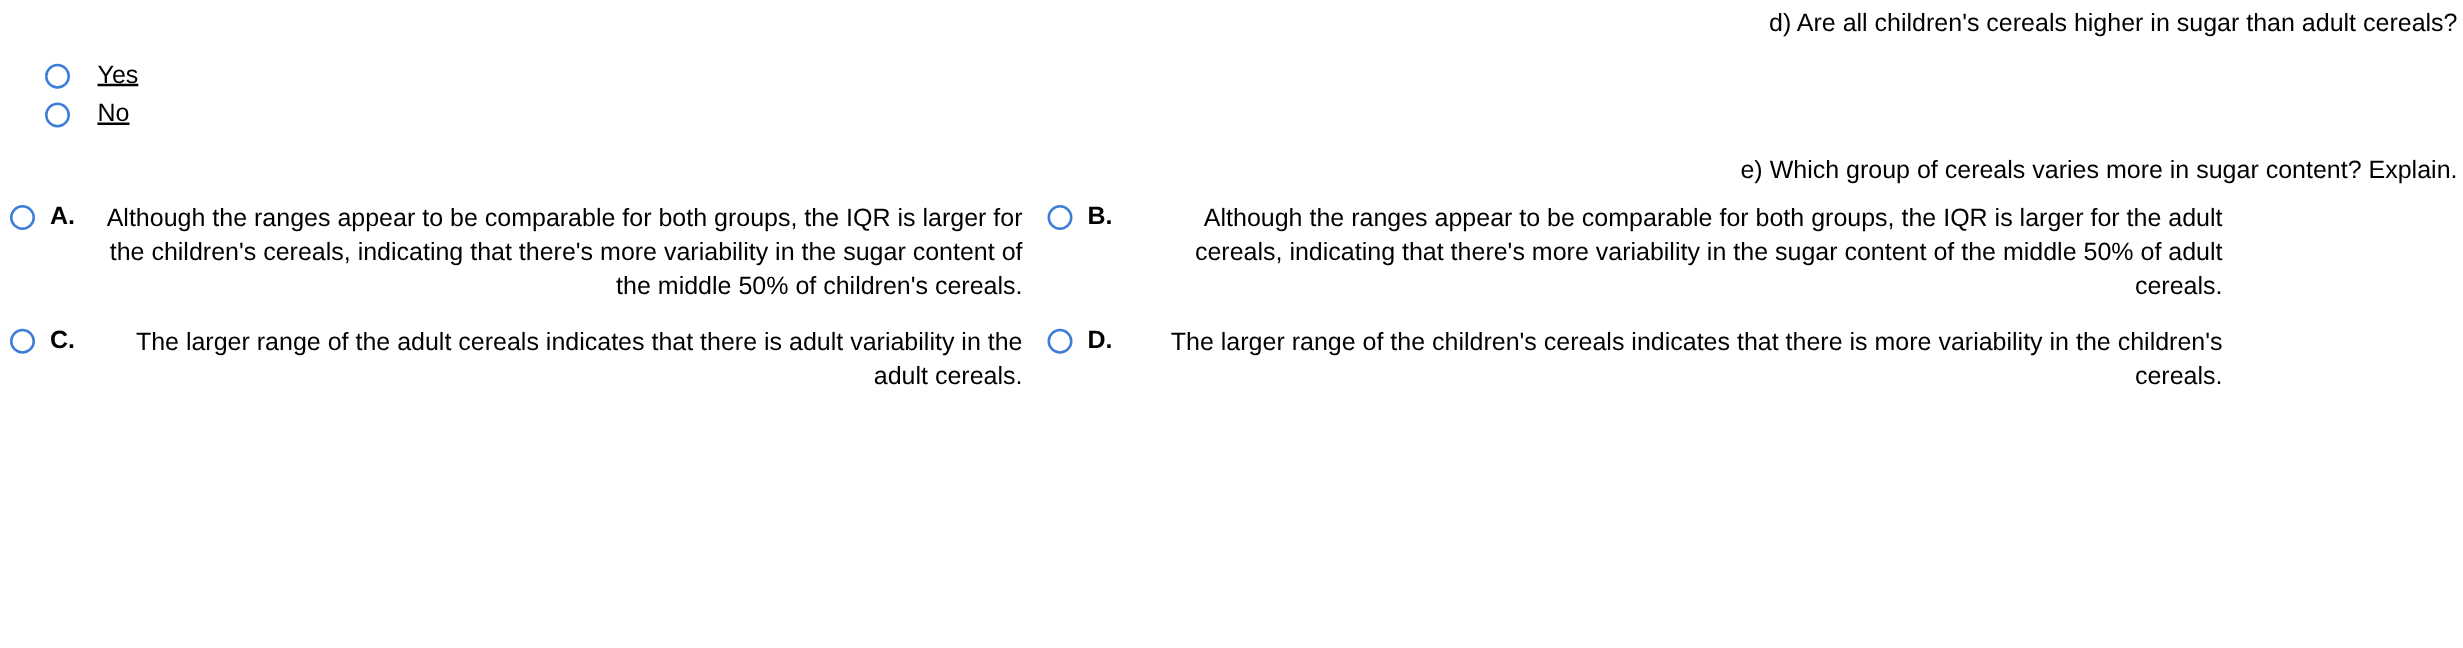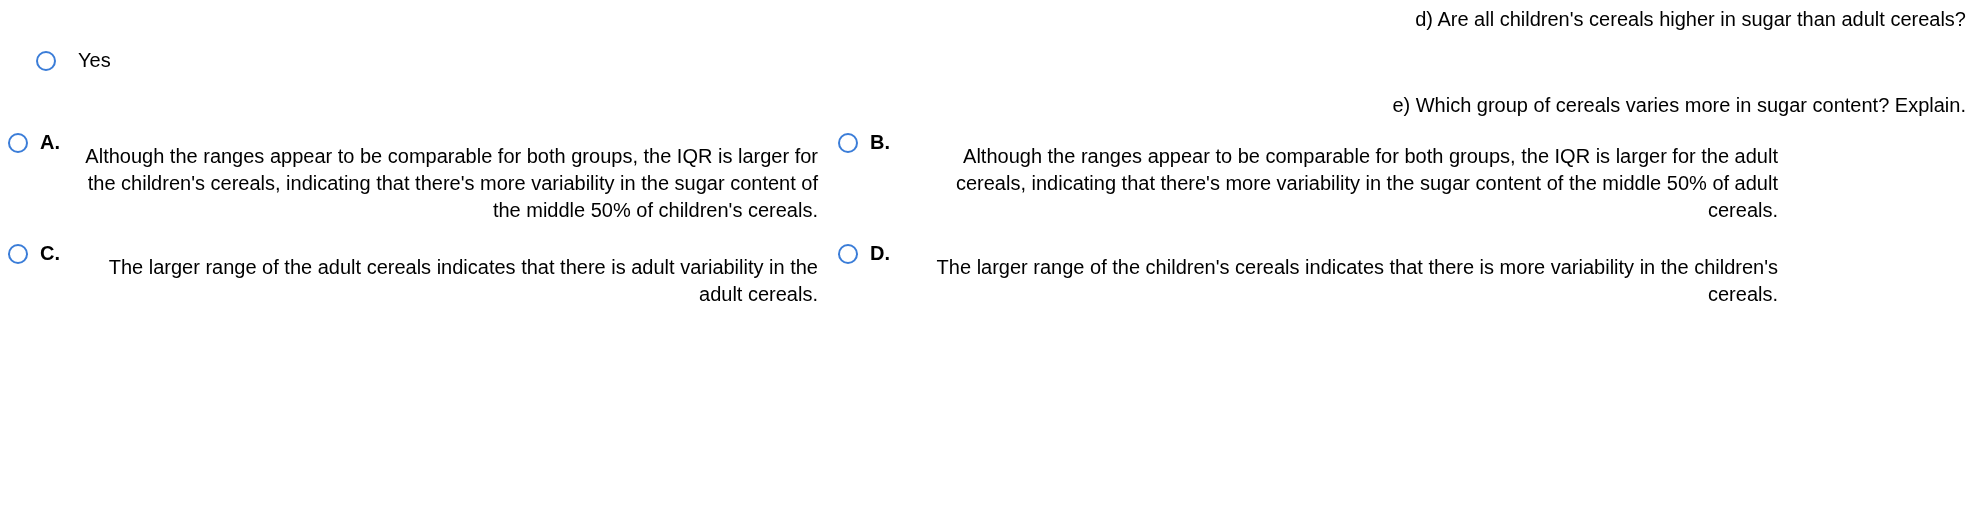--- a/index.html
+++ b/index.html
@@ -20,20 +20,21 @@
       margin-bottom: 18px;
     }
     .simple-options {
       margin-left: 32px;
       margin-bottom: 22px;
     }
     .simple-option-row {
       display: flex;
       align-items: center;
       margin-bottom: 8px;
+      text-decoration: underline;
     }
     .radio {
       width: 20px;
       height: 20px;
       border: 2px solid #3b7dd8;
       border-radius: 50%;
       margin-right: 22px;
       flex-shrink: 0;
       cursor: pointer;
     }
@@ -56,32 +57,35 @@
       margin-right: 10px;
     }
     .choice-letter {
       font-weight: bold;
       margin-right: 12px;
       flex-shrink: 0;
       width: 22px;
     }
     .choice-text {
       line-height: 1.35;
-      margin-top: 12px;
     }
   </style>
 </head>
 <body>
 
 <div class="question-text">d) Are all children's cereals higher in sugar than adult cereals?</div>
 
 <div class="simple-options">
   <div class="simple-option-row">
     <div class="radio"></div>
     <div>Yes</div>
+  </div>
+  <div class="simple-option-row">
+    <div class="radio"></div>
+    <div>No</div>
   </div>
 </div>
 
 <div class="question-e question-text">e) Which group of cereals varies more in sugar content? Explain.</div>
 
 <div class="choices-grid">
   <div class="choice">
     <div class="radio"></div>
     <div class="choice-letter">A.</div>
     <div class="choice-text">Although the ranges appear to be comparable for both groups, the IQR is larger for the children's cereals, indicating that there's more variability in the sugar content of the middle 50% of children's cereals.</div>

